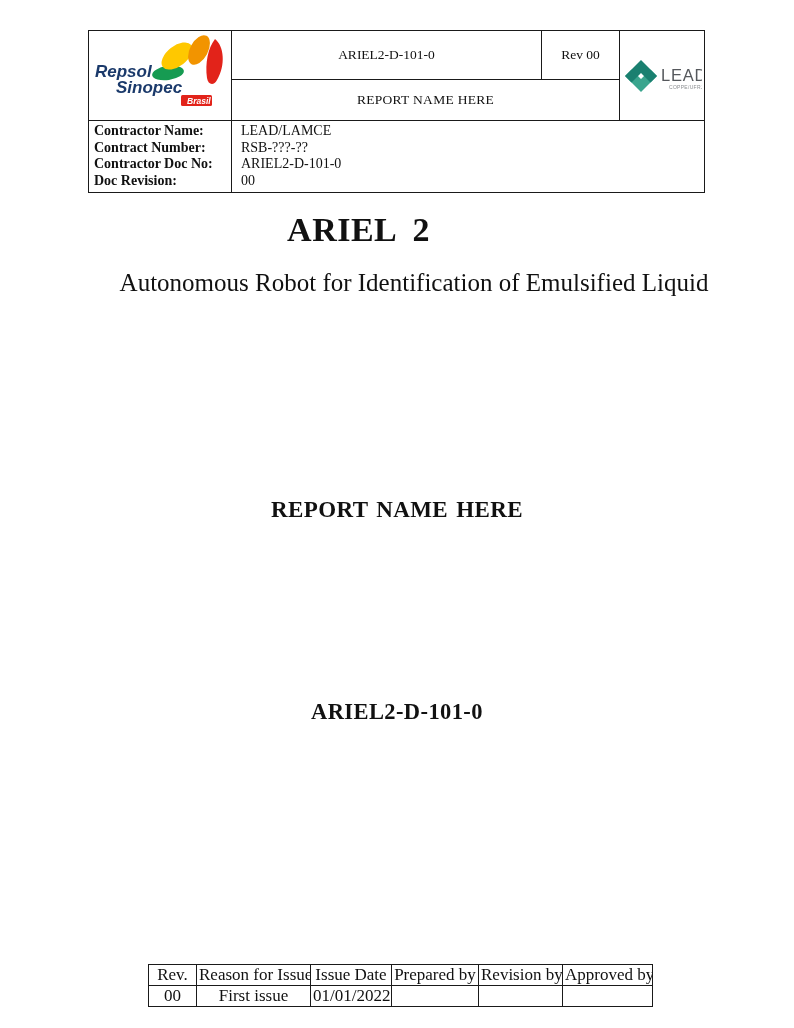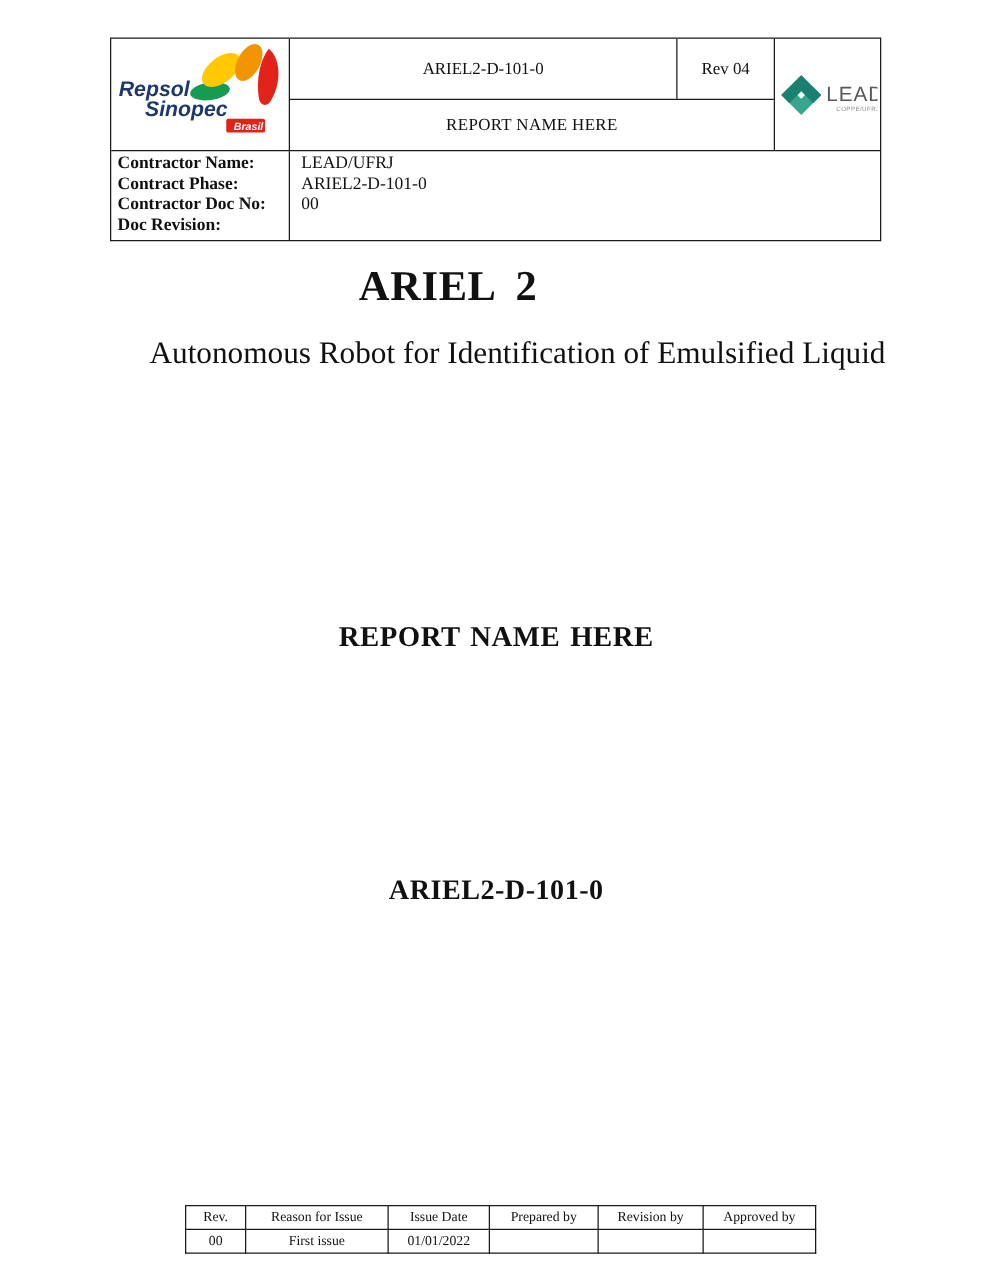--- a/index.html
+++ b/index.html
@@ -40,21 +40,21 @@
   .report-name { position: absolute; left: 0; top: 497px; width: 794px; text-align: center;
                  font-size: 23px; font-weight: bold; letter-spacing: 0.4px; word-spacing: 2px; }
   .doc-number { position: absolute; left: 0; top: 699px; width: 794px; text-align: center;
                 font-size: 22.5px; font-weight: bold; letter-spacing: 0.4px; }
 
   
   .rev-table { position: absolute; left: 148px; top: 964px; width: 504px;
                border-collapse: collapse; table-layout: fixed;
                font-family: "Liberation Serif", "DejaVu Serif", serif; }
   .rev-table th, .rev-table td { border: 1.5px solid #1a1a1a; font-weight: normal;
-               font-size: 11px; text-align: center; height: 19px; padding: 0 2px;
+               font-size: 17px; text-align: center; height: 19px; padding: 0 2px;
                overflow: hidden; white-space: nowrap; }
 
   
   .logo-svg text { font-family: "Liberation Sans", sans-serif; }
 </style>
 </head>
 <body>
 
 <div class="page">
 
@@ -73,46 +73,47 @@
           <text x="3" y="46" font-size="17" font-weight="bold" font-style="italic" fill="#1b3a6b">Repsol</text>
           <text x="24" y="62" font-size="17" font-weight="bold" font-style="italic" fill="#1b3a6b">Sinopec</text>
           <rect x="89" y="64" width="31" height="11" rx="1.5" fill="#e2231a"></rect>
           <text x="95" y="73" font-size="8.5" font-weight="bold" font-style="italic" fill="#ffffff">Brasil</text>
         </svg>
       </div>
 
       <div class="mid-col">
         <div class="mid-top">
           <div class="docnum-cell">ARIEL2-D-101-0</div>
-          <div class="rev-cell">Rev 04</div>
+          <div class="rev-cell">Rev 00</div>
         </div>
         <div class="reportname-cell">REPORT NAME HERE</div>
       </div>
 
       <div class="lead-cell">
         <svg class="logo-svg" width="80" height="44" viewBox="0 0 80 44">
           <g transform="translate(3,6)">
             <path d="M16 32 L0 16 L6.5 9.5 L16 19 L25.5 9.5 L32 16 Z" fill="#3aa58e"></path>
             <path d="M16 0 L32 16 L25.5 22.5 L16 13 L6.5 22.5 L0 16 Z" fill="#1a8070"></path>
           </g>
           <text x="39" y="27" font-size="16.5" letter-spacing="0.8" fill="#55585c">LEAD</text>
           <text x="47" y="35" font-size="5" letter-spacing="0.3" fill="#8a8d90">COPPE/UFRJ</text>
         </svg>
       </div>
     </div>
 
     <div class="ht-contractor">
       <div class="contractor-labels">
         <div class="c-line">Contractor Name:</div>
-        <div class="c-line">Contract Phase:</div>
+        <div class="c-line">Contract Number:</div>
         <div class="c-line">Contractor Doc No:</div>
         <div class="c-line">Doc Revision:</div>
       </div>
       <div class="contractor-values">
-        <div class="c-line">LEAD/UFRJ</div>
+        <div class="c-line">LEAD/LAMCE</div>
+        <div class="c-line">RSB-???-??</div>
         <div class="c-line">ARIEL2-D-101-0</div>
         <div class="c-line">00</div>
       </div>
     </div>
   </div>
 
   <div class="doc-title">ARIEL 2</div>
 
   <div class="doc-subtitle">
     <div>Autonomous Robot for Identification of Emulsified Liquid</div>

